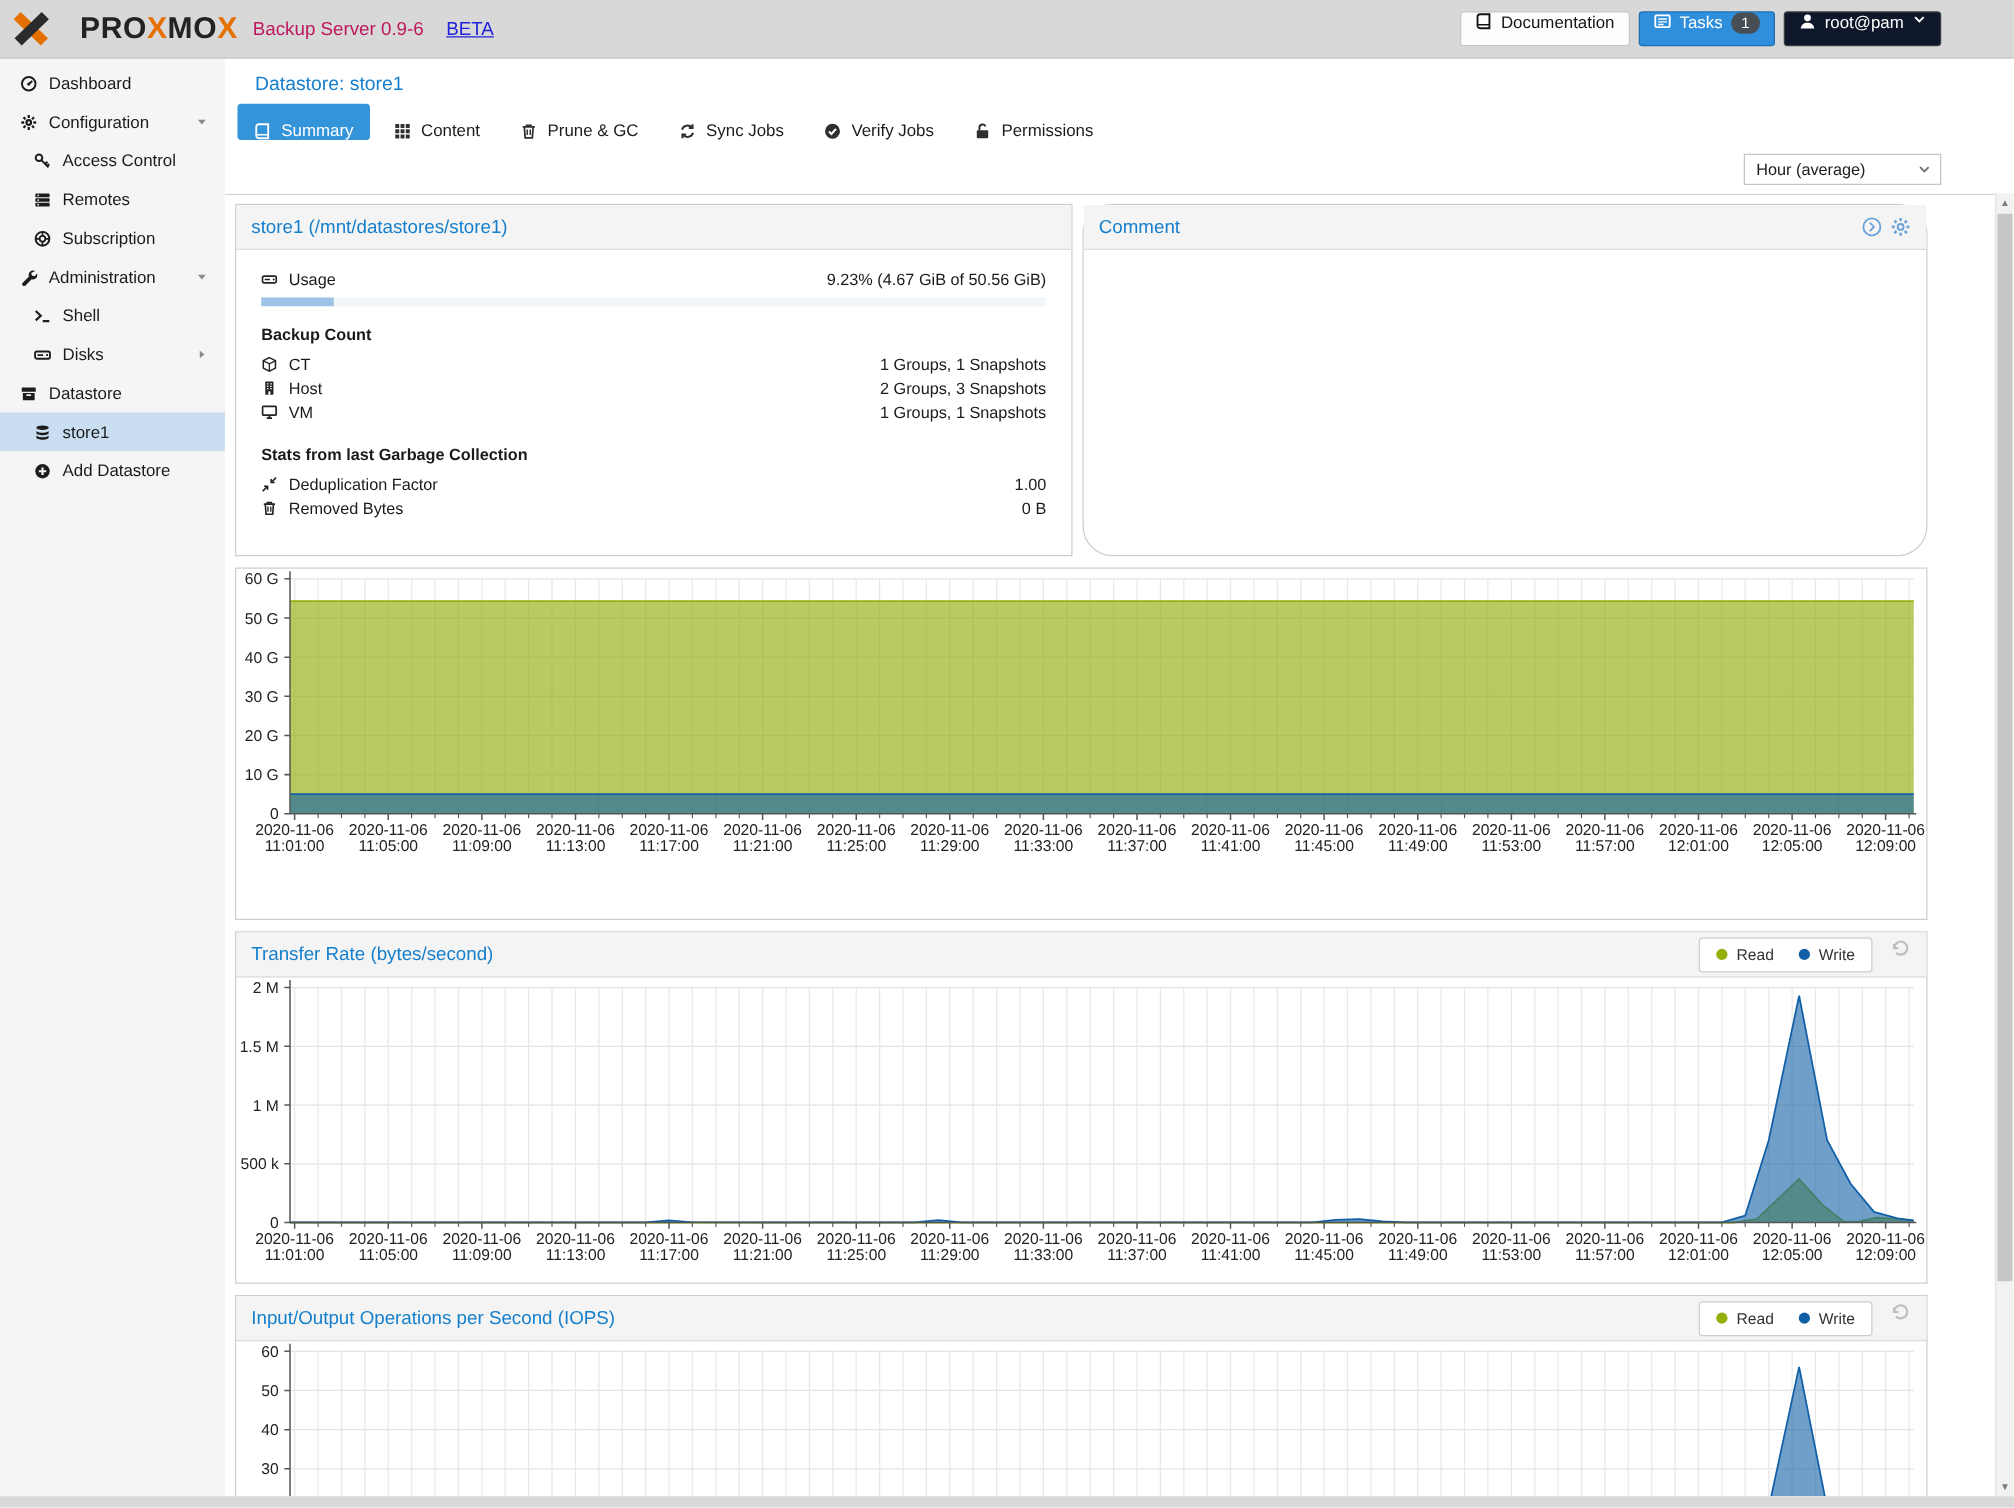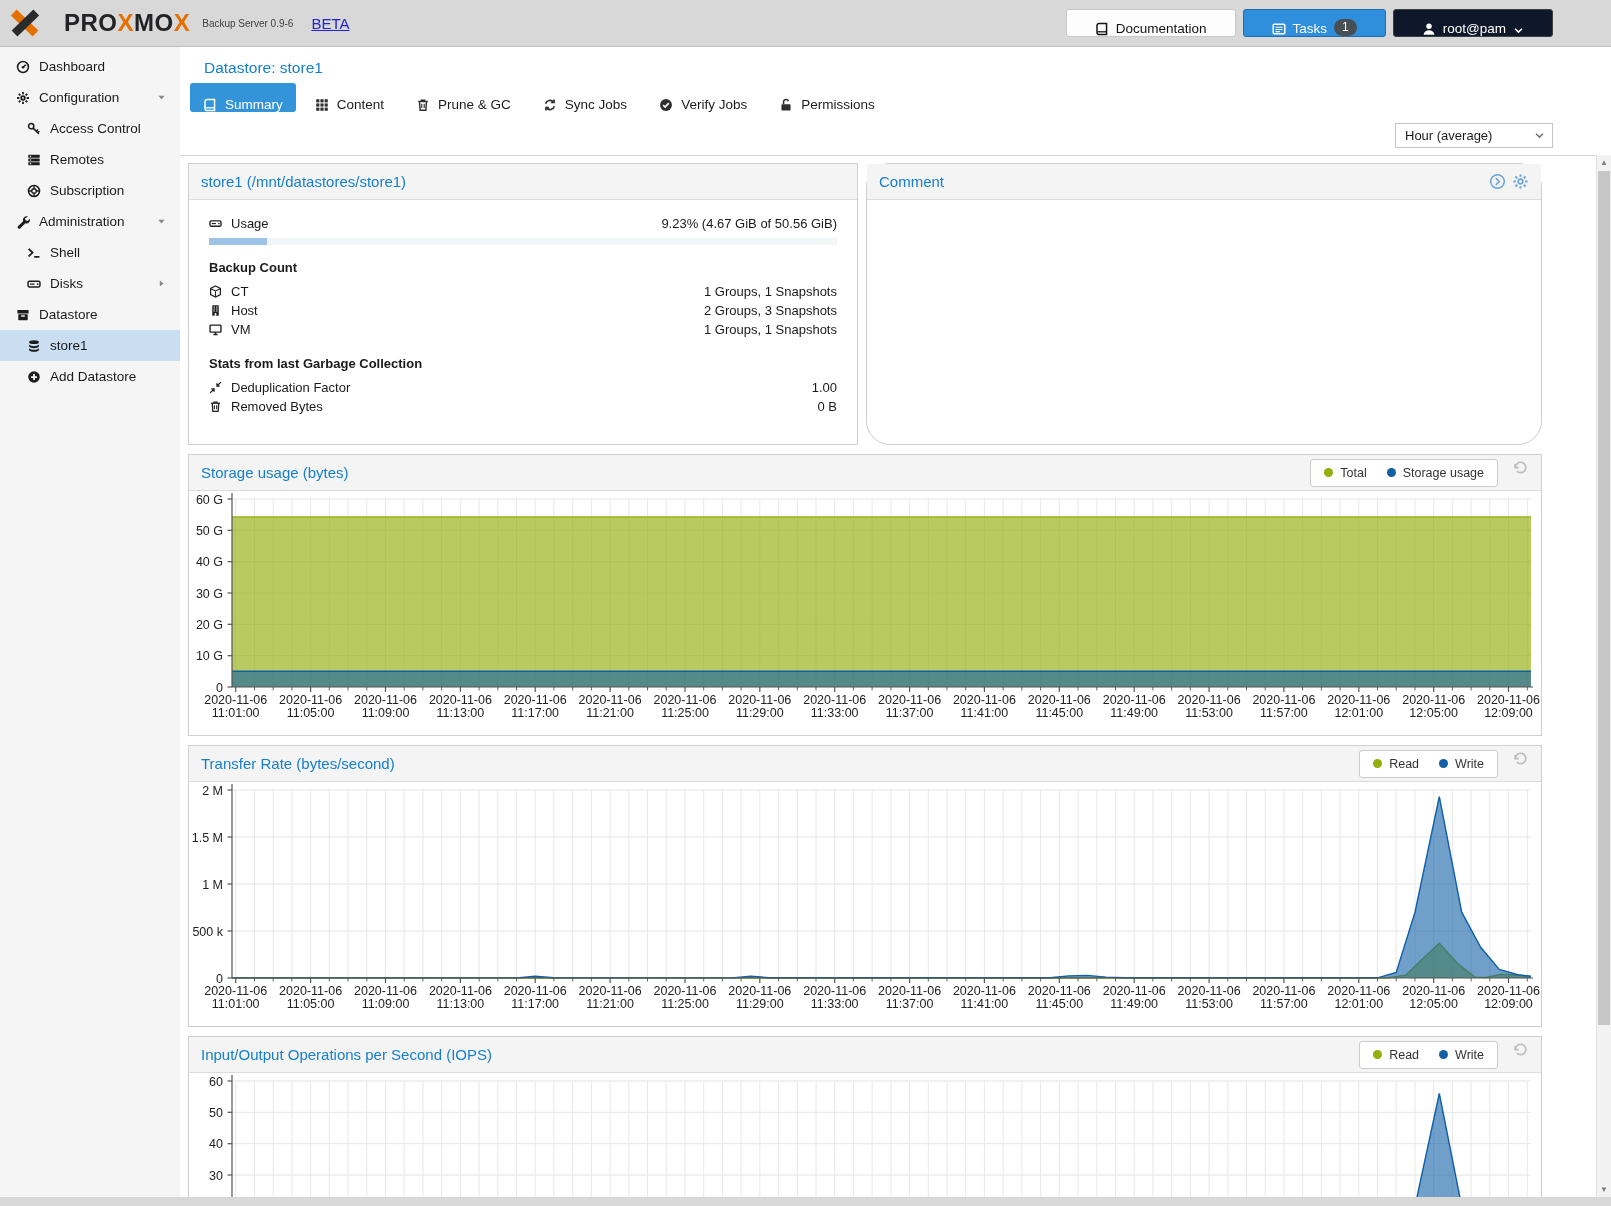--- a/index.html
+++ b/index.html
@@ -8,25 +8,25 @@
   .ic{display:inline-block;width:14px;height:14px;flex:0 0 auto;}
   .ic svg{display:block;width:100%;height:100%;}
 
   
   .topbar{position:absolute;left:0;top:0;width:100%;height:47px;background:#d8d8d8;
           border-bottom:1px solid #bfbfbf;box-sizing:border-box;display:flex;align-items:center;}
   .logo{display:flex;align-items:center;gap:24px;margin-left:10px;}
   .logo-x{width:30px;height:30px;}
   .wordmark{font-size:24px;font-weight:bold;letter-spacing:.5px;color:#232326;}
   .wordmark .ox{color:#e57000;}
-  .product{margin-left:12px;font-size:10px;color:#404040;}
+  .product{margin-left:12px;font-size:15px;color:#be185d;}
   .beta{margin-left:18px;font-size:15px;color:#2222dd;text-decoration:underline;cursor:pointer;}
   .top-actions{position:absolute;right:58px;top:9px;display:flex;gap:7px;}
-  .tb-btn{height:28px;box-sizing:border-box;border-radius:3px;display:inline-flex;align-items:flex-end;
-          gap:7px;padding:0 28px;font-size:13.5px;border:1px solid transparent;cursor:pointer;}
+  .tb-btn{height:28px;box-sizing:border-box;border-radius:3px;display:inline-flex;align-items:flex-start;
+          gap:7px;padding:0 11px;font-size:13.5px;border:1px solid transparent;cursor:pointer;}
   .tb-doc{background:#fdfdfd;border-color:#c9c9c9;color:#141414;}
   .tb-tasks{background:#2f8fdc;border-color:#1f6eb0;color:#fff;}
   .badge{background:#474e54;color:#fff;border-radius:9px;padding:0 8px;font-size:12px;height:17px;line-height:17px;}
   .tb-user{background:#0f172a;border-color:#3e3f41;color:#fff;}
   .tb-user .chev{width:11px;height:11px;}
 
   
   .sidebar{position:absolute;left:0;top:47px;width:180px;bottom:9px;background:#f5f5f5;padding-top:4px;box-sizing:border-box;}
   .side-item{height:31px;display:flex;align-items:center;gap:9px;padding-left:16px;font-size:13.5px;cursor:pointer;}
   .side-item.lvl1{padding-left:27px;}
@@ -458,41 +458,20 @@
                   <path d="M8 1.4v2.2M8 12.4v2.2M1.4 8h2.2M12.4 8h2.2M3.3 3.3l1.6 1.6M11.1 11.1l1.6 1.6M12.7 3.3l-1.6 1.6M4.9 11.1l-1.6 1.6" stroke="currentColor" stroke-width="1.9"></path>
                 </svg>
               </span>
           </span>
         </div>
         <div></div>
       </section>
     </div>
 
     <section class="panel chart-panel cp1">
-      <div class="panel-hd">
-        <span>Storage usage (bytes)</span>
-        <span class="hd-tools" style="color:inherit">
-          <span class="legend">
-              <span class="leg-item">
-                <span class="dot" style="background:#94ae0a"></span>
-                <span>Total</span>
-              </span>
-              <span class="leg-item">
-                <span class="dot" style="background:#115fa6"></span>
-                <span>Storage usage</span>
-              </span>
-            </span>
-          <span class="ic undo">
-              <svg viewBox="0 0 16 16">
-                <path d="M3.2 8a4.9 4.9 0 1 1 1.4 3.4" fill="none" stroke="currentColor" stroke-width="1.6"></path>
-                <path d="M3 4.8v3.3h3.3" fill="none" stroke="currentColor" stroke-width="1.6"></path>
-              </svg>
-            </span>
-        </span>
-      </div>
       <div class="chart-body">
           <svg width="1352" height="244" style="overflow:hidden">
             <line x1="43.0" y1="164.7" x2="1342.0" y2="164.7" stroke="#e4e4e4" stroke-width="1"></line>
             <line x1="43.0" y1="133.3" x2="1342.0" y2="133.3" stroke="#e4e4e4" stroke-width="1"></line>
             <line x1="43.0" y1="102.0" x2="1342.0" y2="102.0" stroke="#e4e4e4" stroke-width="1"></line>
             <line x1="43.0" y1="70.7" x2="1342.0" y2="70.7" stroke="#e4e4e4" stroke-width="1"></line>
             <line x1="43.0" y1="39.3" x2="1342.0" y2="39.3" stroke="#e4e4e4" stroke-width="1"></line>
             <line x1="43.0" y1="8.0" x2="1342.0" y2="8.0" stroke="#e4e4e4" stroke-width="1"></line>
             <line x1="46.7" y1="8.0" x2="46.7" y2="196.0" stroke="#e8e8e8" stroke-width="1"></line>
             <line x1="65.5" y1="8.0" x2="65.5" y2="196.0" stroke="#e8e8e8" stroke-width="1"></line>

